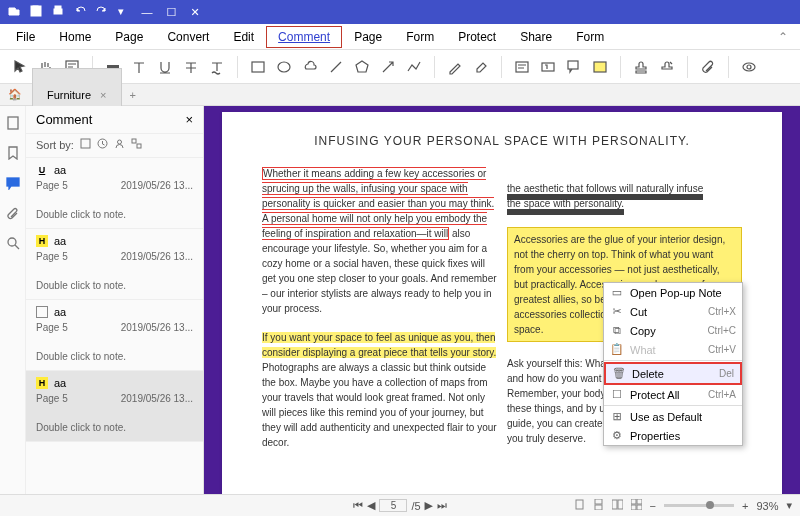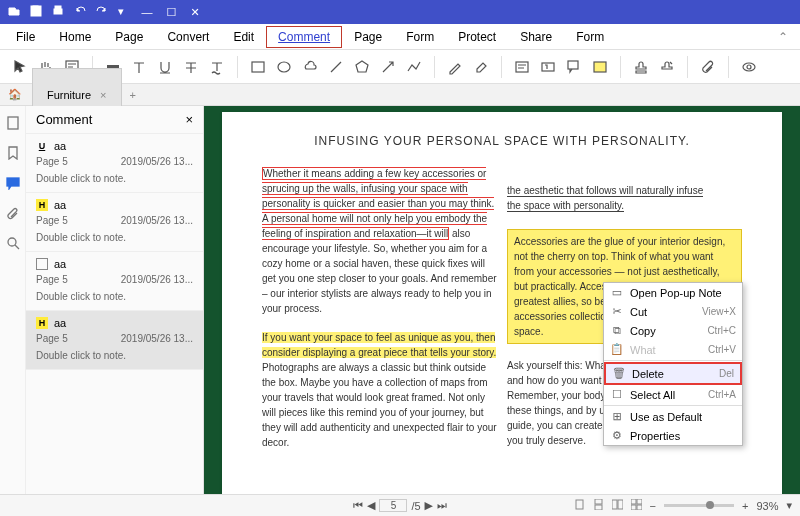--- a/index.html
+++ b/index.html
@@ -50,32 +50,32 @@
 .psort svg { width:11px; height:11px; stroke:#777; fill:none; }
 .plist { flex:1; overflow:auto; }
 .citem { padding:6px 10px 8px; border-bottom:1px solid #eee; }
 .citem.sel { background:#e4e4e4; }
 .citem .crow1 { display:flex; align-items:center; gap:6px; }
 .citem .cicn { width:12px; height:12px; display:inline-flex; align-items:center; justify-content:center; font-size:9px; font-weight:bold; }
 .citem .cicn.u { text-decoration:underline; }
 .citem .cicn.h { background:#ffeb3b; }
 .citem .cicn.b { border:1px solid #888; }
 .citem .crow2 { display:flex; justify-content:space-between; color:#666; margin-top:4px; font-size:10px; }
-.citem .crow3 { color:#666; margin-top:6px; font-size:10px; }
-
-
-.doc { flex:1; background:#14532d; overflow:auto; position:relative; }
+.citem .crow3 { color:#666; margin-top:18px; font-size:10px; }
+
+
+.doc { flex:1; background:#4c1d95; overflow:auto; position:relative; }
 .page { background:#fff; margin:6px auto; width:560px; min-height:420px; padding:22px 40px; box-shadow:0 1px 3px rgba(0,0,0,.15); font-family:Georgia,serif; font-size:10px; color:#333; }
 .page h2 { text-align:center; font-size:12px; letter-spacing:1px; font-weight:normal; margin-bottom:18px; }
-.cols { display:flex; gap:10px;align-items:center; }
+.cols { display:flex; gap:10px; }
 .col { flex:1; line-height:1.5; }
 .dropcap::first-letter { float:left; font-size:38px; line-height:32px; padding:2px 4px 0 0; font-weight:normal; }
 .boxred { border:1px solid #e53935; }
 .u-dec { text-decoration:underline; }
-.u-line { border-bottom:1px solid #404040; }
+.u-line { border-bottom:6px solid #404040; }
 .hl { background:#fff176; }
 .boxy { background:#fff176; border:1px solid #e0c020; padding:4px 6px; margin-top:16px; }
 
 
 .ctxmenu { position:absolute; left:603px; top:282px; width:140px; background:#fff; border:1px solid #bbb; box-shadow:2px 2px 6px rgba(0,0,0,.25); font-size:11px; z-index:20; }
 .ctxmenu .ci { display:flex; align-items:center; gap:6px; padding:3px 6px; }
 .ctxmenu .ci .ico { width:14px; text-align:center; color:#666; }
 .ctxmenu .ci .lbl { flex:1; }
 .ctxmenu .ci .sc { color:#888; font-size:10px; }
 .ctxmenu .ci.hl2 { border:2px solid #e53935; background:#eef; }
@@ -323,20 +323,38 @@
     <span><svg viewBox="0 0 14 14">
           <circle cx="6" cy="6" r="4"></circle>
           <path d="M9 9l4 4"></path>
         </svg></span>
   </div>
 
   <div class="panel">
     <div class="phdr">
       <span>Comment</span>
       <span>×</span>
+    </div>
+    <div class="psort">
+      <span>Sort by:</span>
+      <span><svg viewBox="0 0 11 11">
+            <rect x="1" y="1" width="9" height="9"></rect>
+          </svg></span>
+      <span><svg viewBox="0 0 11 11">
+            <circle cx="5.5" cy="5.5" r="4.5"></circle>
+            <path d="M5.5 3v3l2 1"></path>
+          </svg></span>
+      <span><svg viewBox="0 0 11 11">
+            <circle cx="5.5" cy="4" r="2"></circle>
+            <path d="M2 10a3.5 3.5 0 0 1 7 0"></path>
+          </svg></span>
+      <span><svg viewBox="0 0 11 11">
+            <rect x="1" y="1" width="4" height="4"></rect>
+            <rect x="6" y="6" width="4" height="4"></rect>
+          </svg></span>
     </div>
     <div class="plist" id="plist">
         <div class="citem">
           <div class="crow1">
             <span class="cicn u">U</span>
             <span>aa</span>
           </div>
   <div class="crow2">
             <span>Page 5</span>
             <span>2019/05/26 13...</span>
@@ -403,41 +421,41 @@
 
 <div class="ctxmenu" id="ctx">
     <div class="ci">
       <span class="ico">▭</span>
       <span class="lbl">Open Pop-up Note</span>
       <span class="sc"></span>
     </div>
     <div class="ci">
       <span class="ico">✂</span>
       <span class="lbl">Cut</span>
-      <span class="sc">View+X</span>
+      <span class="sc">Ctrl+X</span>
     </div>
     <div class="ci">
       <span class="ico">⧉</span>
       <span class="lbl">Copy</span>
       <span class="sc">Ctrl+C</span>
     </div>
     <div class="ci dis">
       <span class="ico">📋</span>
       <span class="lbl">What</span>
       <span class="sc">Ctrl+V</span>
     </div>
     <hr>
     <div class="ci hl2">
       <span class="ico">🗑</span>
       <span class="lbl">Delete</span>
       <span class="sc">Del</span>
     </div>
     <div class="ci">
       <span class="ico">☐</span>
-      <span class="lbl">Select All</span>
+      <span class="lbl">Protect All</span>
       <span class="sc">Ctrl+A</span>
     </div>
     <hr>
     <div class="ci">
       <span class="ico">⊞</span>
       <span class="lbl">Use as Default</span>
       <span class="sc"></span>
     </div>
     <div class="ci">
       <span class="ico">⚙</span>

